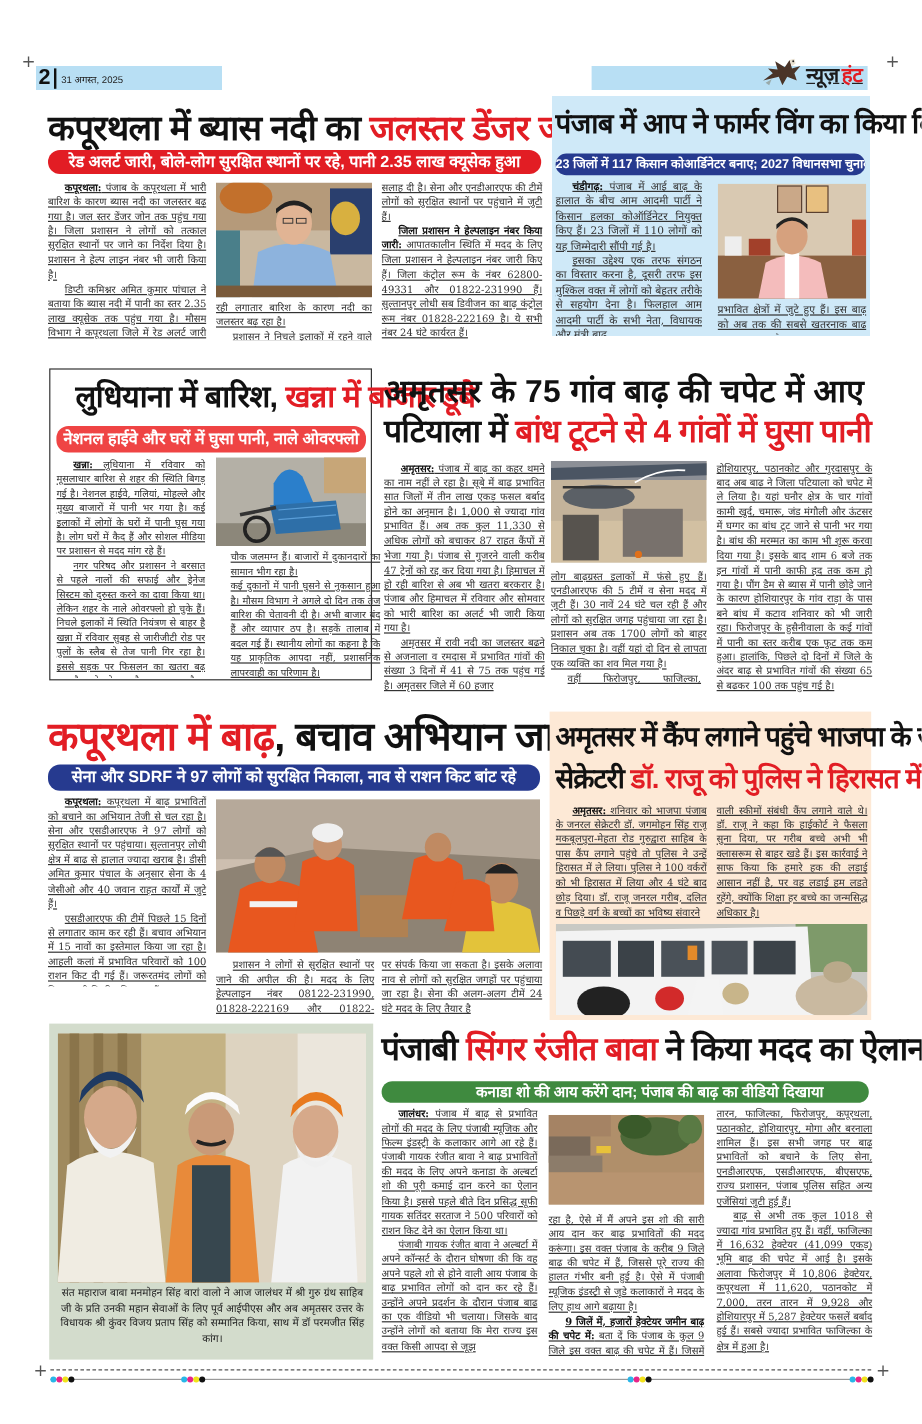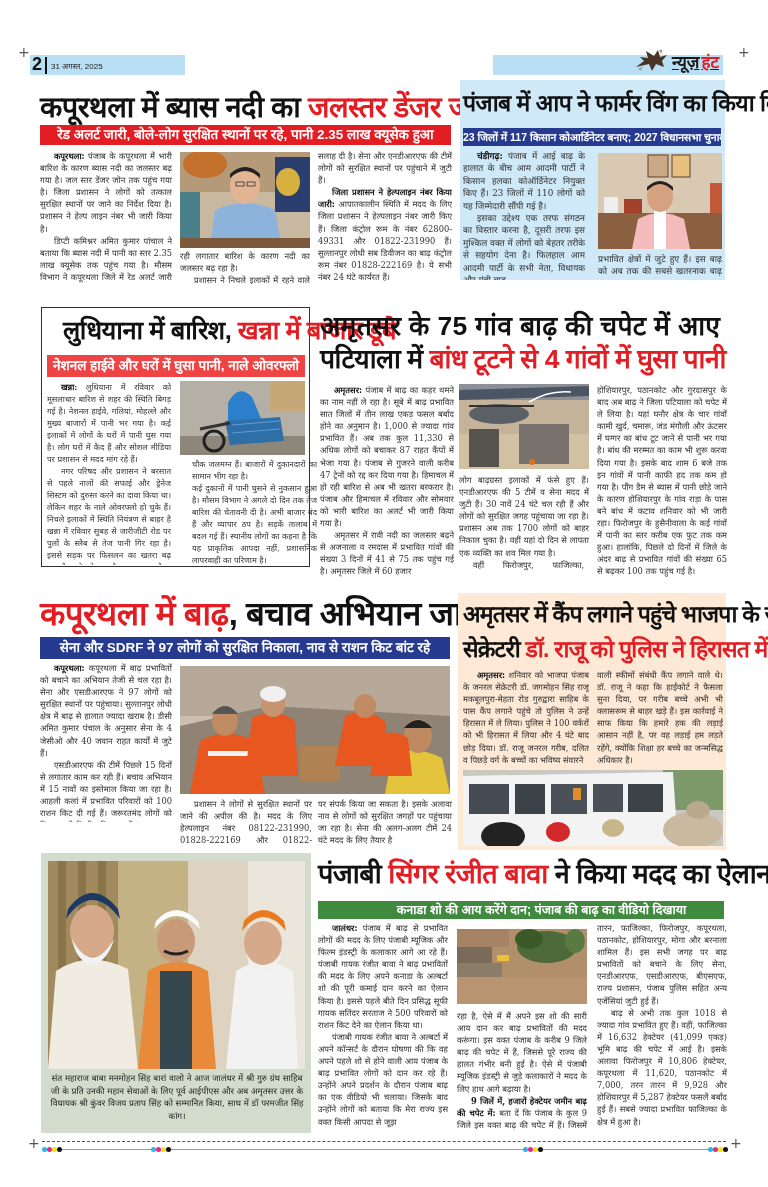--- a/index.html
+++ b/index.html
@@ -16,24 +16,24 @@
   .pg-date { position: absolute; left: 21px; top: 5px; font: 8px "Liberation Sans", sans-serif; color: #222; }
   .sect-title { position: absolute; left: 160px; top: -4px; width: 298px; text-align: center; font: bold 22px "Liberation Sans", sans-serif; color: #e21d24; }
   .logo { position: absolute; right: 4px; top: -8px; height: 26px; display: flex; align-items: flex-end; gap: 2px; text-decoration: underline; }
   .logo-eagle { width: 36px; height: 26px; }
   .logo-t1 { font: bold 17px "Liberation Sans", sans-serif; color: #1a1a1a; }
   .logo-t2 { font: bold 17px "Liberation Sans", sans-serif; color: #e21d24; }
 
   
   .hl { position: absolute; font-family: "Liberation Sans", sans-serif; font-weight: bold; color: #111; white-space: nowrap; letter-spacing: -0.5px; }
   .red { color: #e21d24; }
-  .bar { position: absolute; font-family: "Liberation Sans", sans-serif; font-weight: bold; color: #fff; text-align: center; white-space: nowrap; overflow: hidden; }
+  .bar { position: absolute; font-family: "Liberation Sans", sans-serif; font-weight: bold; color: #fff; text-align: center; white-space: nowrap; overflow: hidden; border-radius: 10px; }
 
   
-  .col { position: absolute; font-size: 8.3px; line-height: 12.1px; text-align: justify; color: #333; overflow: hidden; }
+  .col { position: absolute; font-size: 8.3px; line-height: 12.1px; text-align: justify; color: #333; overflow: hidden; text-decoration: underline; }
   .col p { text-indent: 14px; }
   .col b { color: #111; }
 
   
   .photo { position: absolute; overflow: hidden; }
   .caption { position: absolute; font-size: 8.3px; line-height: 12.1px; color: #333; text-align: justify; }
 
   .frame { position: absolute; border: 1.5px solid #333; }
   .panel-blue { position: absolute; background: #cfe9f8; }
   .panel-peach { position: absolute; background: #fde9d6; }

